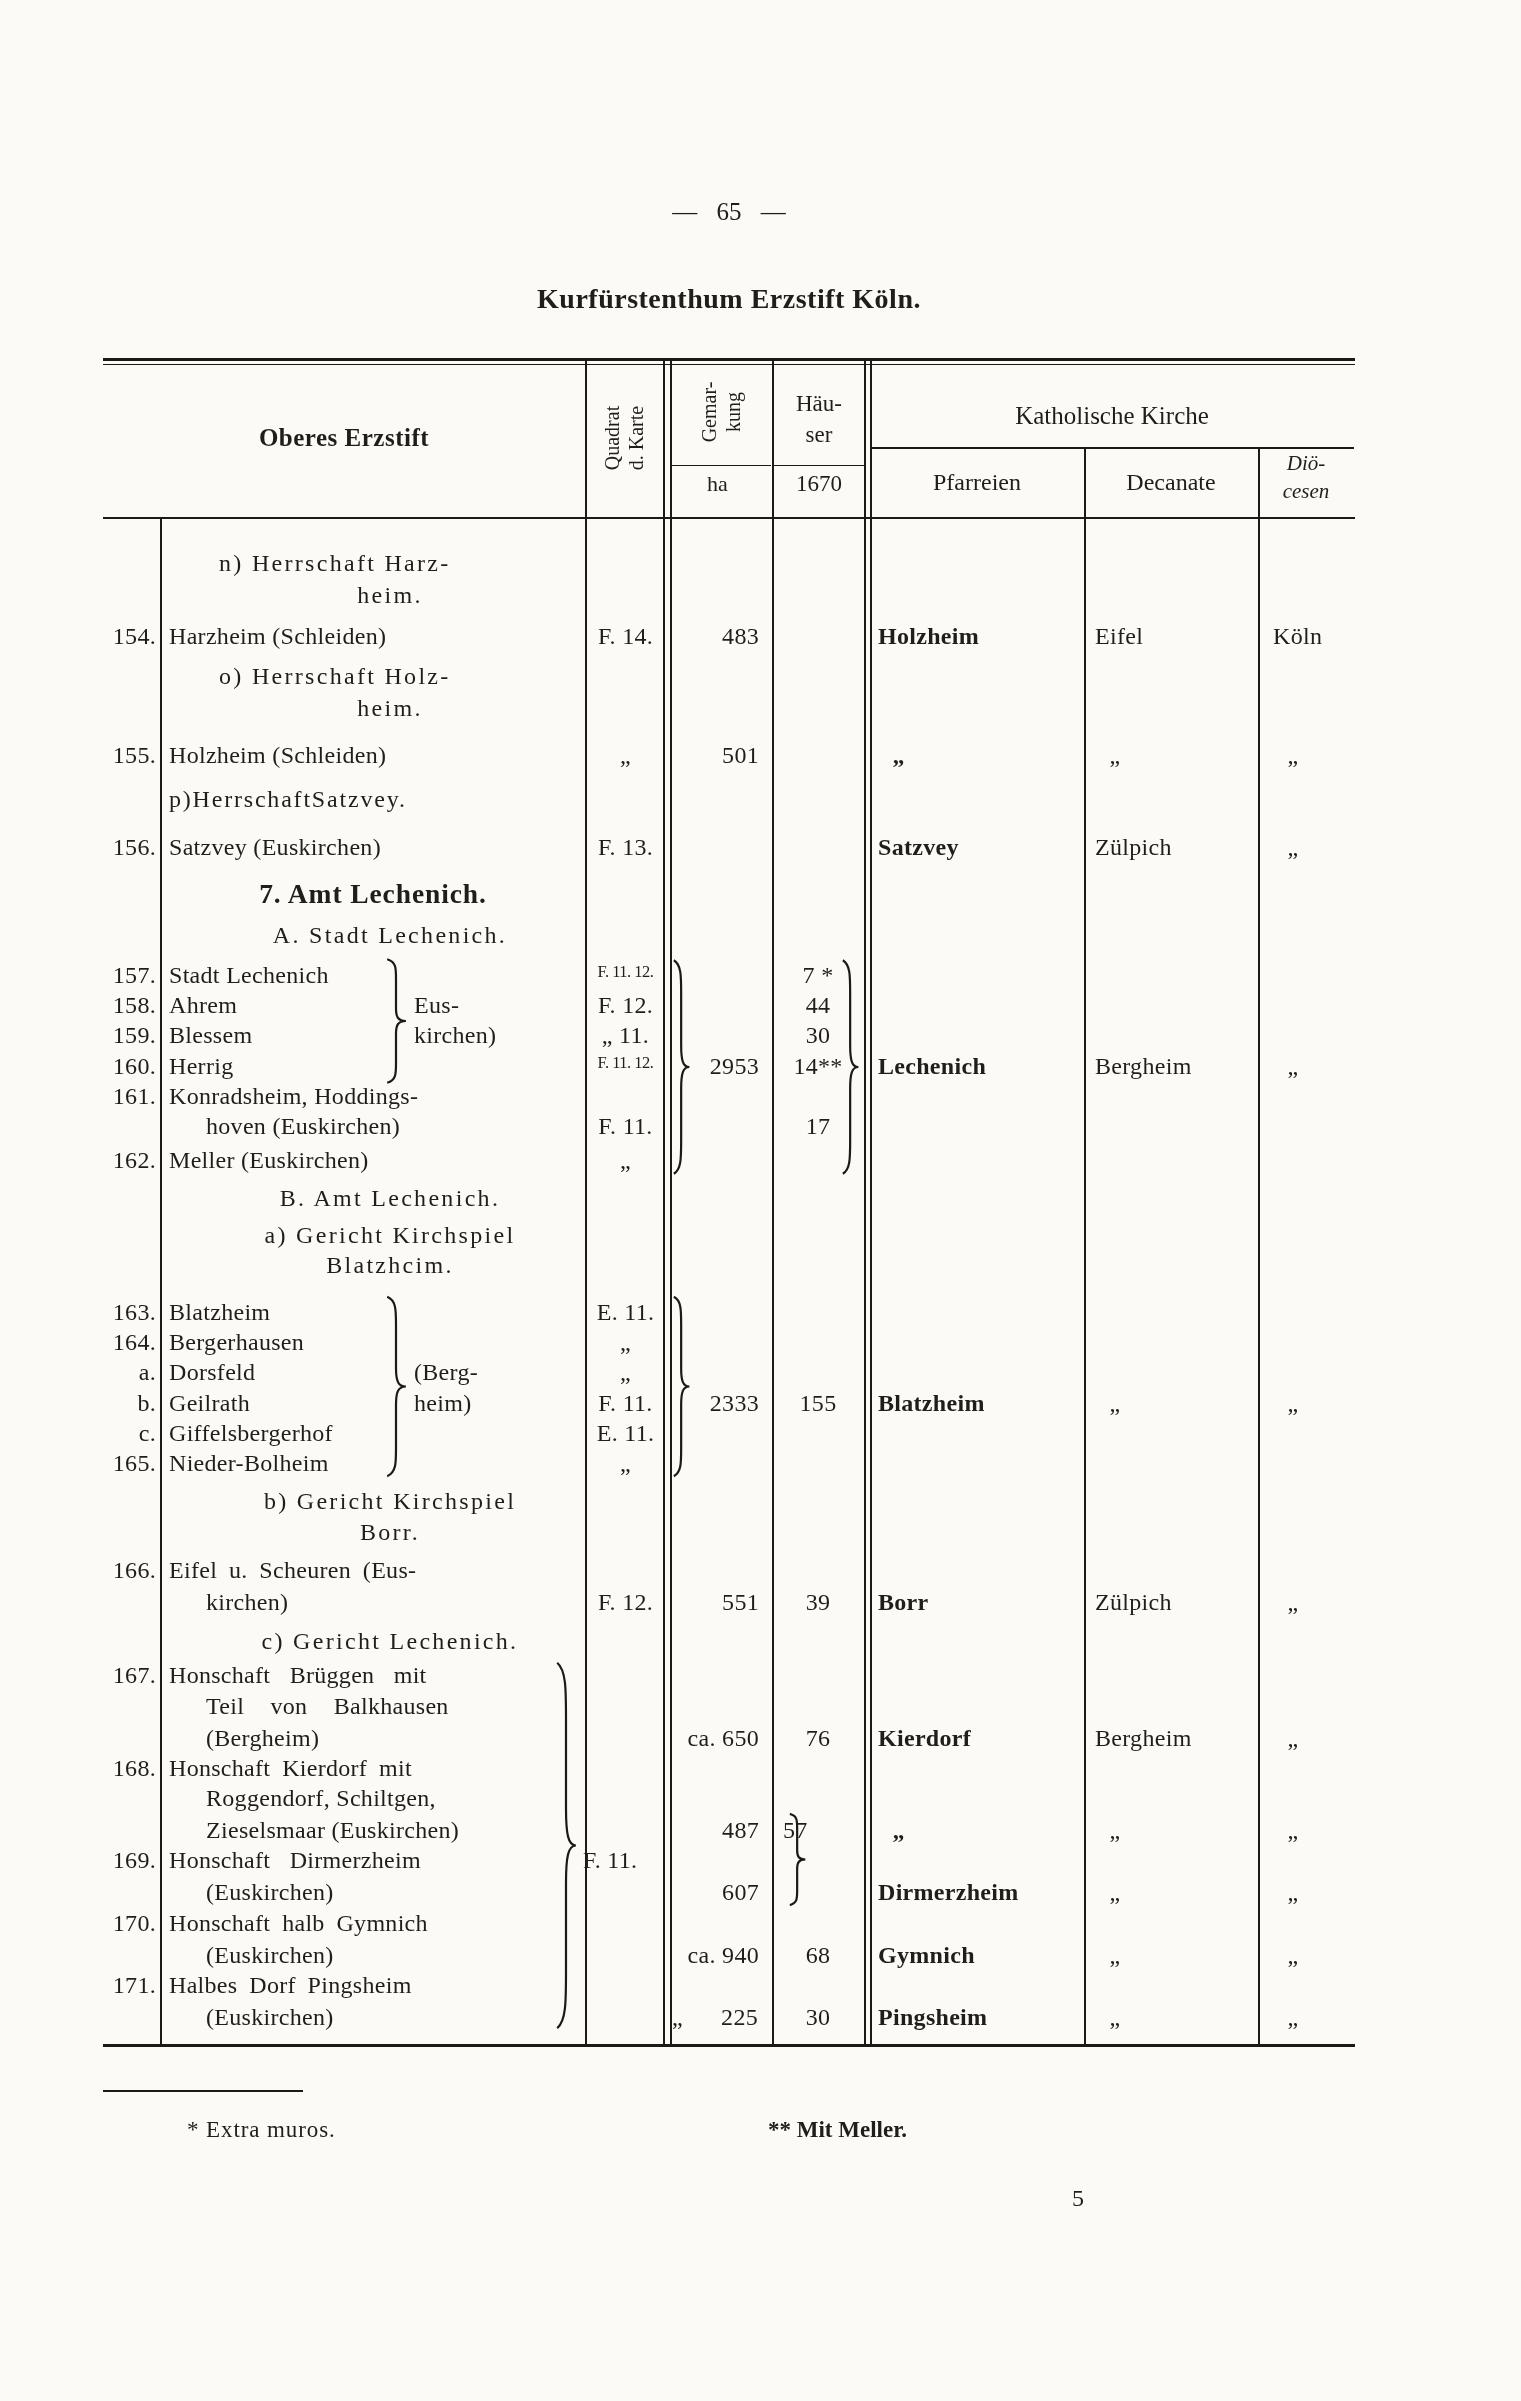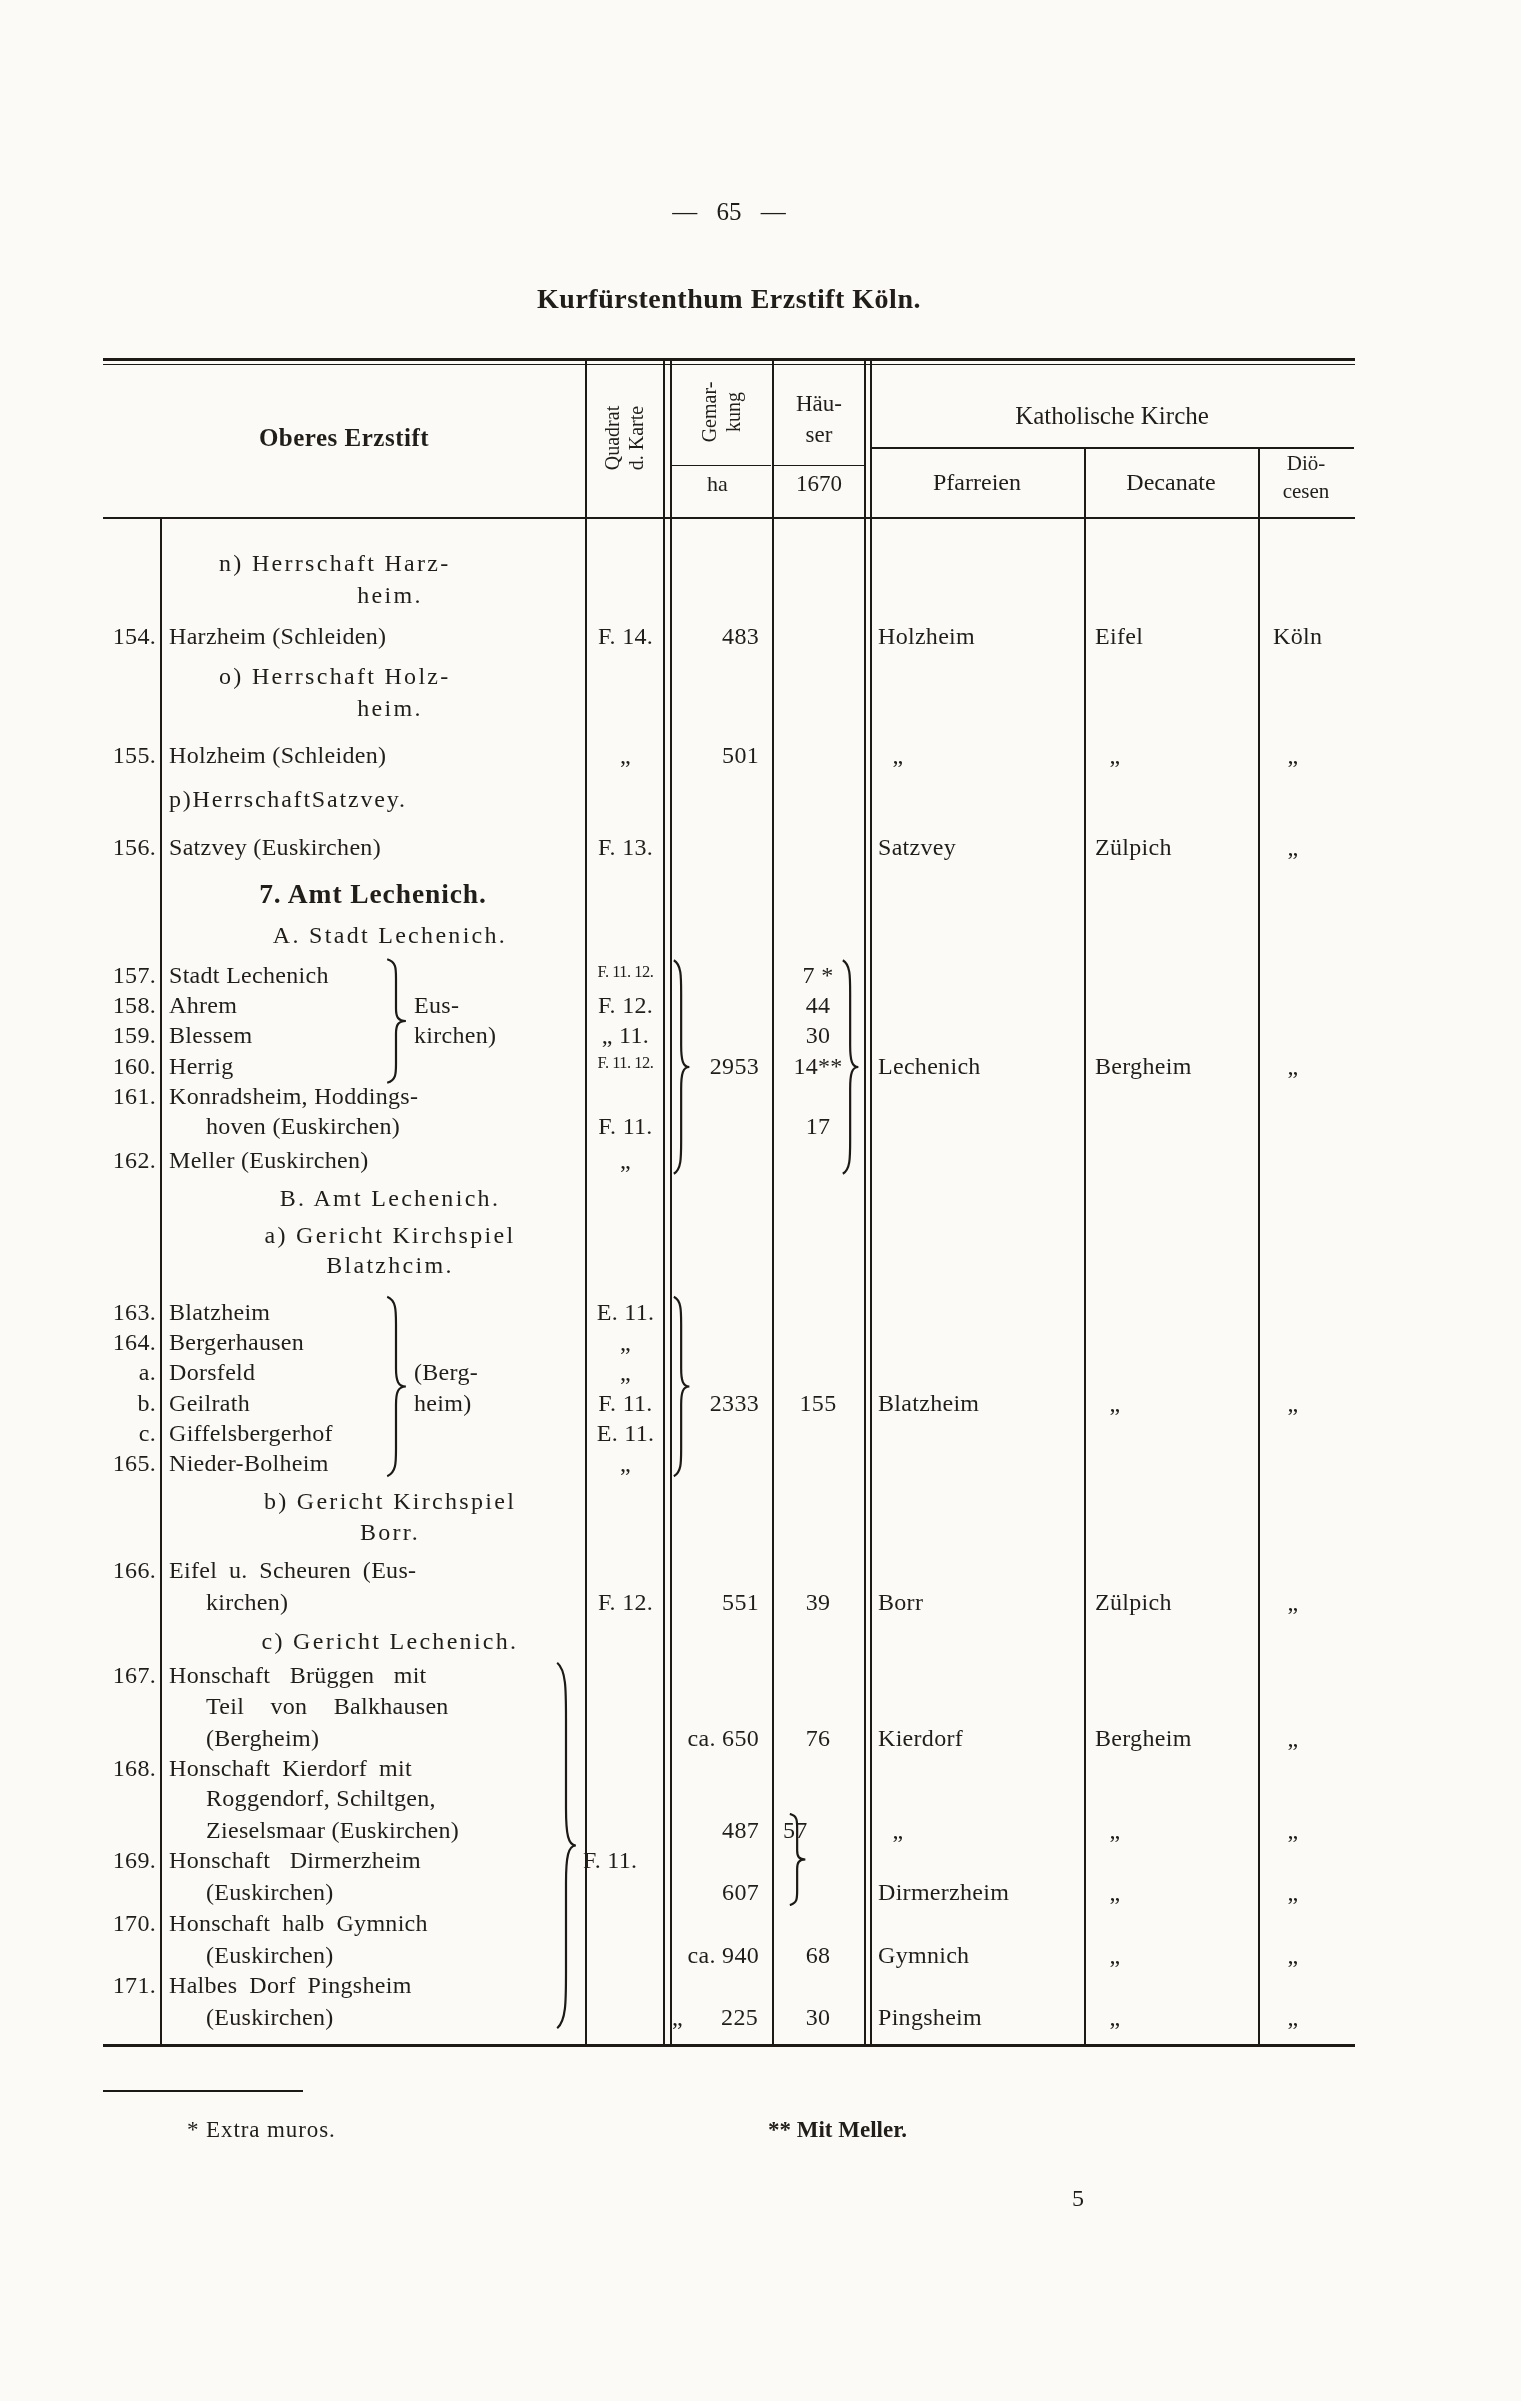--- a/index.html
+++ b/index.html
@@ -26,21 +26,21 @@
   .vcell .rot { transform:rotate(-90deg); font-size:20px; line-height:1.2;
                 text-align:center; white-space:nowrap; }
   .vcell .rot span { display:block; }
   .ha   { position:absolute; left:567px; top:452px; width:95px; text-align:center; font-size:22px; }
   .hau  { position:absolute; left:671px; width:90px; text-align:center; font-size:23px; }
   .kirche { position:absolute; left:767px; top:383px; width:484px; text-align:center; font-size:25px; }
   .pfh  { position:absolute; left:767px; top:450px; width:214px; text-align:center; font-size:24px; }
   .dech { position:absolute; left:981px; top:450px; width:174px; text-align:center; font-size:24px; }
   .dioh { position:absolute; left:1155px; top:430px; width:96px; text-align:center;
           font-size:21px; line-height:1.35; }
-  .dioh span { display:block; }
+  .dioh span { display:block;font-style:italic; }
 
   
   .ln { position:absolute; left:0; width:1252px; height:33px; font-size:24px;
         white-space:nowrap; letter-spacing:0.3px; }
   .ln > span { position:absolute; top:0; }
   .num { left:0; width:53px; text-align:right; }
   .nm  { left:66px; }
   .ind { left:116px; letter-spacing:2.3px; }
   .cc  { left:57px; width:460px; text-align:center; letter-spacing:2.3px; }
   .sec { left:57px; width:426px; text-align:center; font-weight:bold; font-size:27.5px;
@@ -48,21 +48,21 @@
   .sp2 { letter-spacing:1.8px; }
   .c1  { left:103px; }
   .sl  { left:311px; }
   .q   { left:484px; width:77px; text-align:center; }
   .qs  { font-size:16.5px; letter-spacing:-0.5px; }
   .ql  { left:480px; width:92px; text-align:left; }
   .g   { left:564px; width:92px; text-align:right; }
   .gspread { left:569px; width:86px; text-align:justify; text-align-last:justify; }
   .h   { left:671px; width:88px; text-align:center; }
   .h57 { left:680px; width:55px; text-align:left; }
-  .pf  { left:775px; }
+  .pf  { left:775px;font-weight:bold; }
   .dec { left:992px; }
   .dio { left:1170px; }
   .dt  { margin-left:14.6px; }
   .ws1 { word-spacing:5.5px; }
   .ws2 { word-spacing:13px; }
   .ws3 { word-spacing:20px;text-align:center; }
 
   .brace { position:absolute; }
   .brace svg { width:100%; height:100%; display:block; }
 

